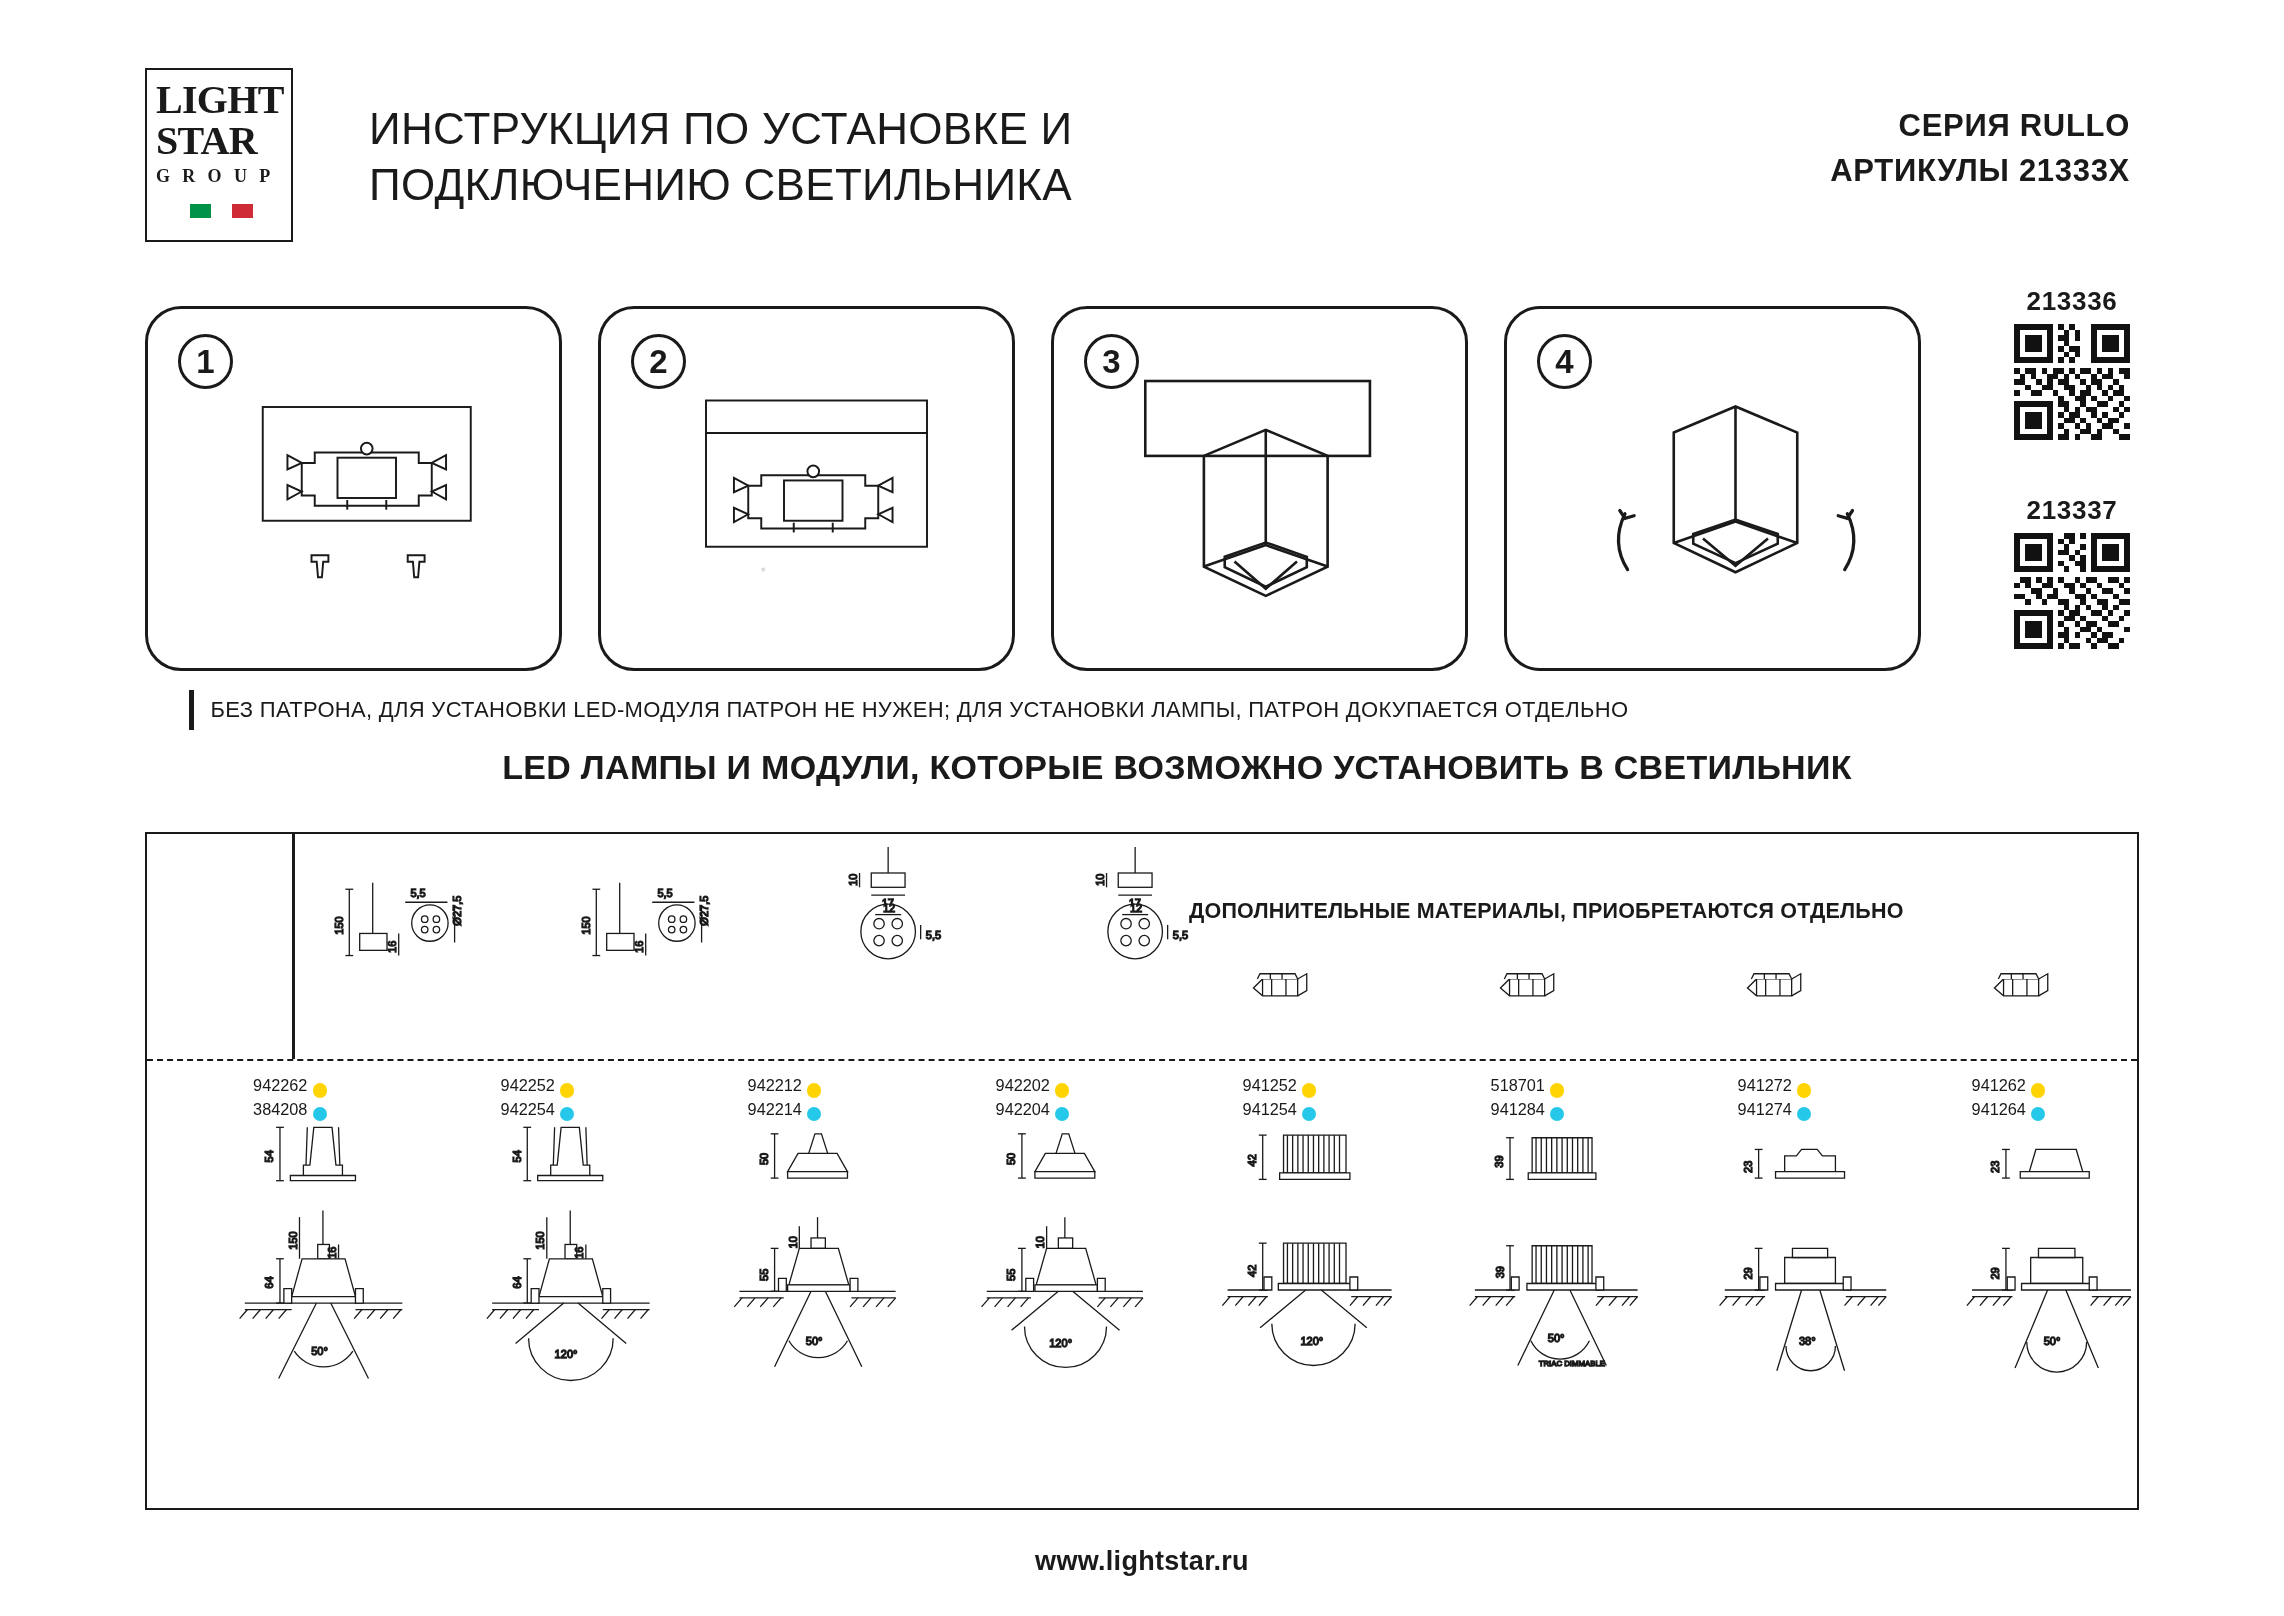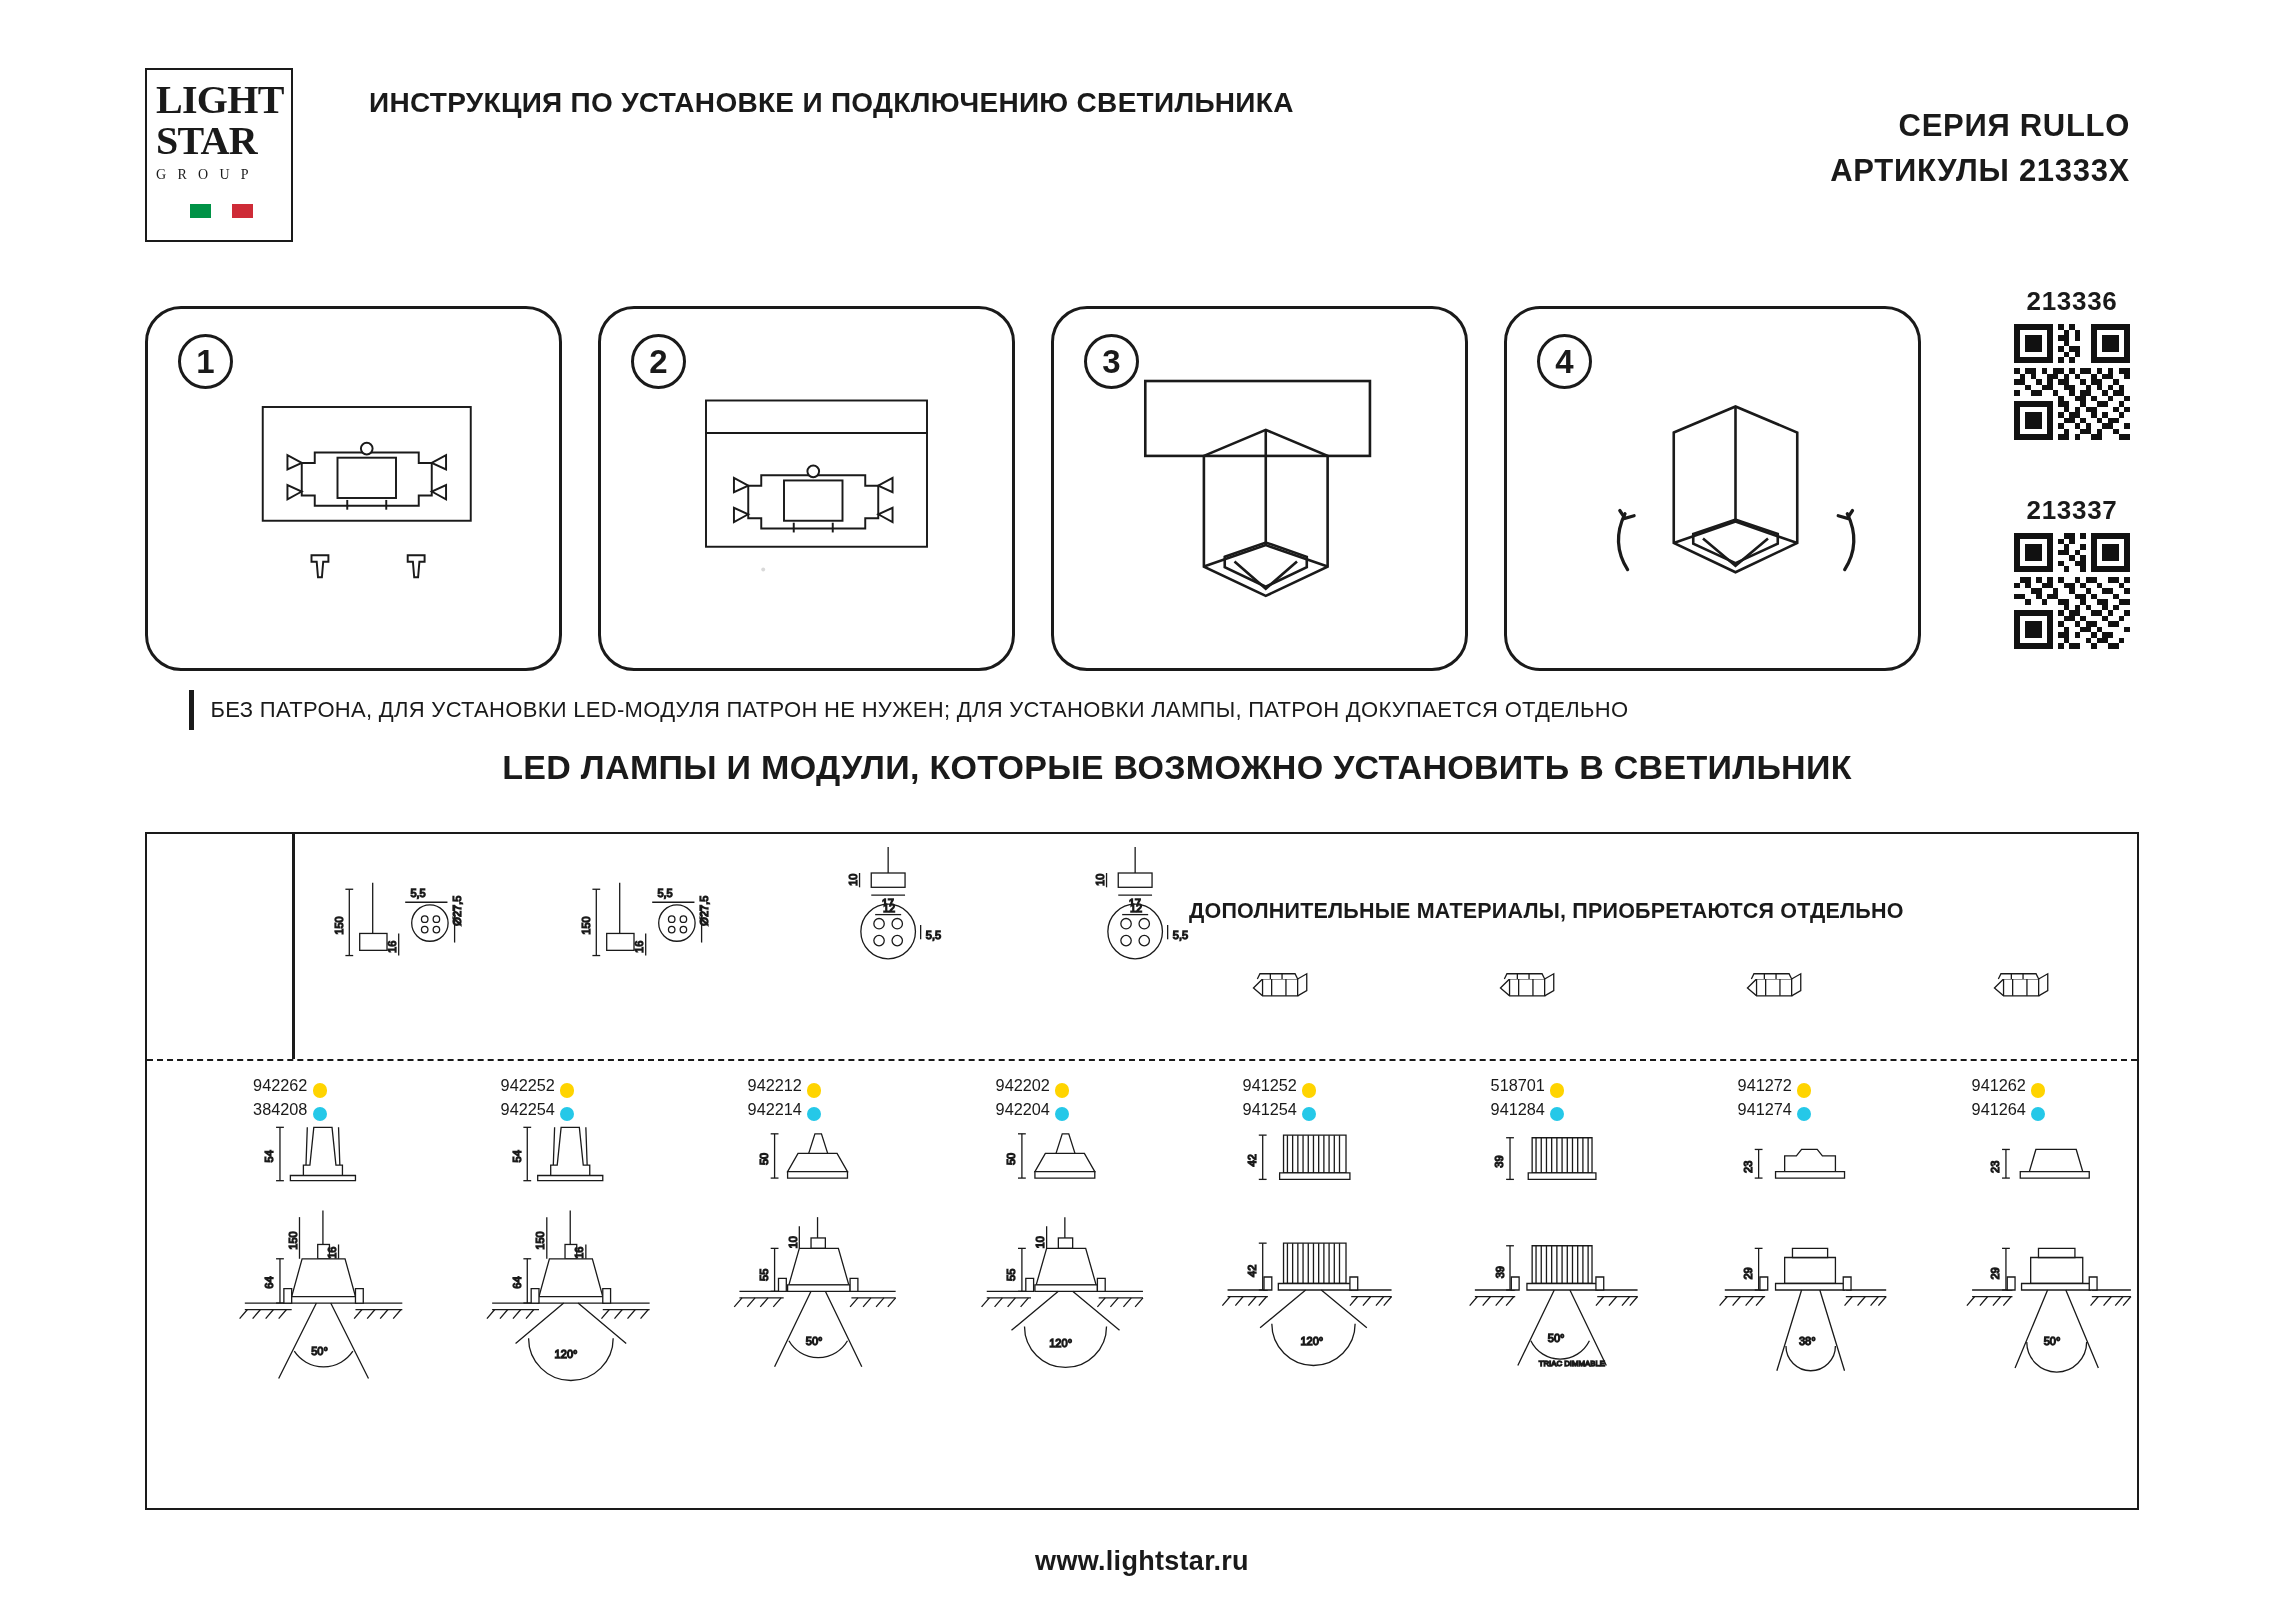--- a/index.html
+++ b/index.html
@@ -4,25 +4,25 @@
 <style>
   html,body{margin:0;padding:0;background:#ffffff;}
   body{width:2284px;height:1616px;font-family:"Liberation Sans",sans-serif;color:#1a1a1a;position:relative;overflow:hidden;}
   .page{position:absolute;left:0;top:0;width:2284px;height:1292px;}
 
   
   .logo-box{position:absolute;left:145px;top:68px;width:148px;height:174px;border:2.6px solid #1a1a1a;box-sizing:border-box;}
   .logo-line{font-family:"Liberation Serif",serif;font-weight:bold;color:#1a1a1a;line-height:0.98;letter-spacing:-0.7px;}
   .logo-l1{position:absolute;left:9px;top:10.4px;font-size:40px;}
   .logo-l2{position:absolute;left:9px;top:51px;font-size:40px;}
-  .logo-l3{position:absolute;left:9px;top:98px;font-size:14px;letter-spacing:3.9px;font-weight:normal;}
+  .logo-l3{position:absolute;left:9px;top:98px;font-size:18px;letter-spacing:3.9px;font-weight:bold;}
   .flag{position:absolute;left:43px;top:134px;width:63px;height:14.3px;display:flex;}
   .flag i{flex:1;height:100%;display:block;}
 
-  .title{position:absolute;left:369px;top:85px;width:1042px;font-size:28px;font-weight:bold;line-height:1.28;letter-spacing:0.3px;}
+  .title{position:absolute;left:369px;top:101px;width:1042px;font-size:44px;font-weight:normal;line-height:1.28;letter-spacing:0.3px;}
   .series{position:absolute;right:154px;top:104px;text-align:right;font-size:31px;font-weight:bold;line-height:1.45;letter-spacing:0.7px;}
 
   
   .qr-block{position:absolute;right:154px;}
   .qr-code-label{font-size:26px;font-weight:bold;text-align:center;letter-spacing:0.7px;}
   .qr-img{width:116px;height:116px;margin-top:6.5px;}
 
   
   .card{position:absolute;top:306px;width:417px;height:365px;border:3.3px solid #1a1a1a;border-radius:36px;box-sizing:border-box;background:#fff;}
   .step-num{position:absolute;left:30px;top:25px;width:55px;height:55px;border:3.3px solid #1a1a1a;border-radius:50%;box-sizing:border-box;font-size:33px;font-weight:bold;display:flex;align-items:center;justify-content:center;}

